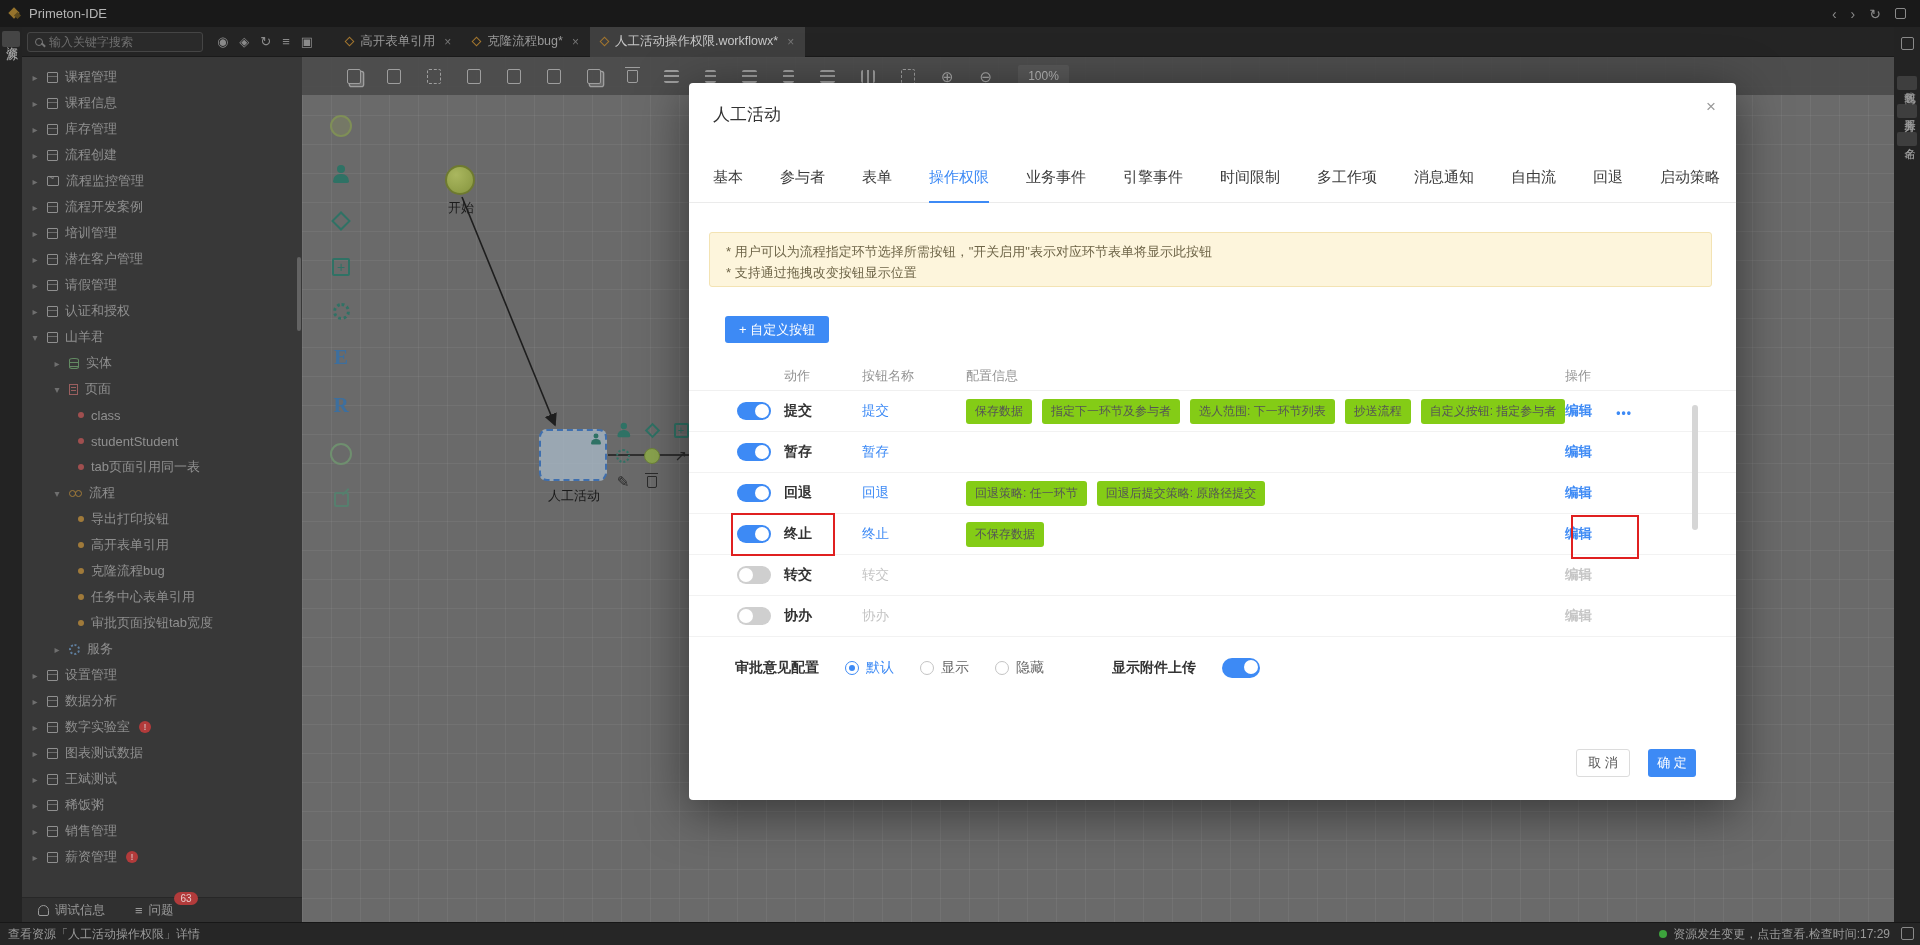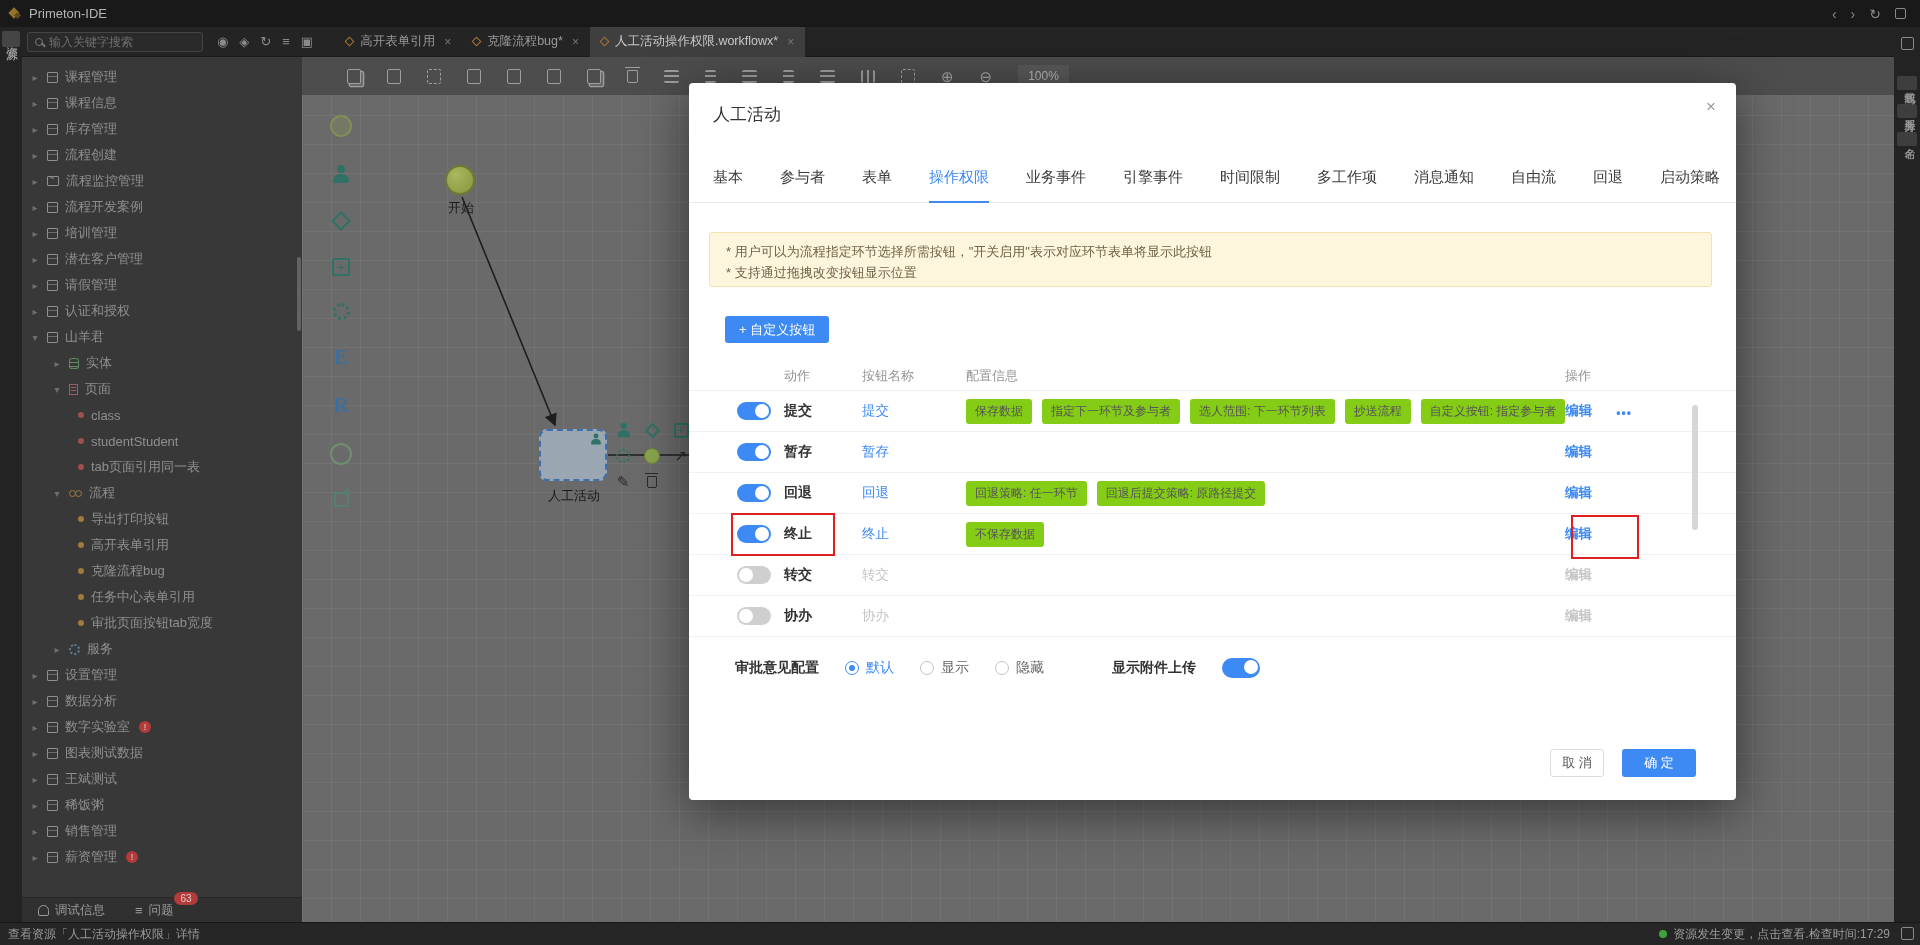--- a/index.html
+++ b/index.html
@@ -185,21 +185,21 @@
   .cfg-label { font-weight:bold; color:#333; font-size:14px; }
   .radio { display:flex; align-items:center; gap:7px; color:#666; font-size:14px; }
   .rdot { width:14px; height:14px; border:1px solid #c4c4c4; border-radius:50%; background:#fff; flex:none; }
   .radio.sel { color:#3d8af5; }
   .radio.sel .rdot { border:1px solid #3d8af5; position:relative; }
   .radio.sel .rdot::after { content:""; position:absolute; left:3px; top:3px; width:6px; height:6px; border-radius:50%; background:#3d8af5; }
   .cfg-attach { font-weight:bold; color:#333; font-size:14px; margin-left:42px; }
   .m-footer { position:absolute; right:40px; bottom:23px; display:flex; gap:18px; }
   .btn-cancel { width:54px; height:28px; border:1px solid #dcdcdc; border-radius:3px; background:#fff;
     color:#555; font-size:13px; }
-  .btn-ok { width:74px; height:28px; border:none; border-radius:3px; background:#3d8af5; color:#fff; font-size:13px; }
+  .btn-ok { width:48px; height:28px; border:none; border-radius:3px; background:#3d8af5; color:#fff; font-size:13px; }
 </style>
 </head>
 <body>
 
 <div class="titlebar">
   <span class="logo"></span>
   <span>Primeton-IDE</span>
   <div class="win-icons">
     <span>‹</span>
     <span>›</span>

